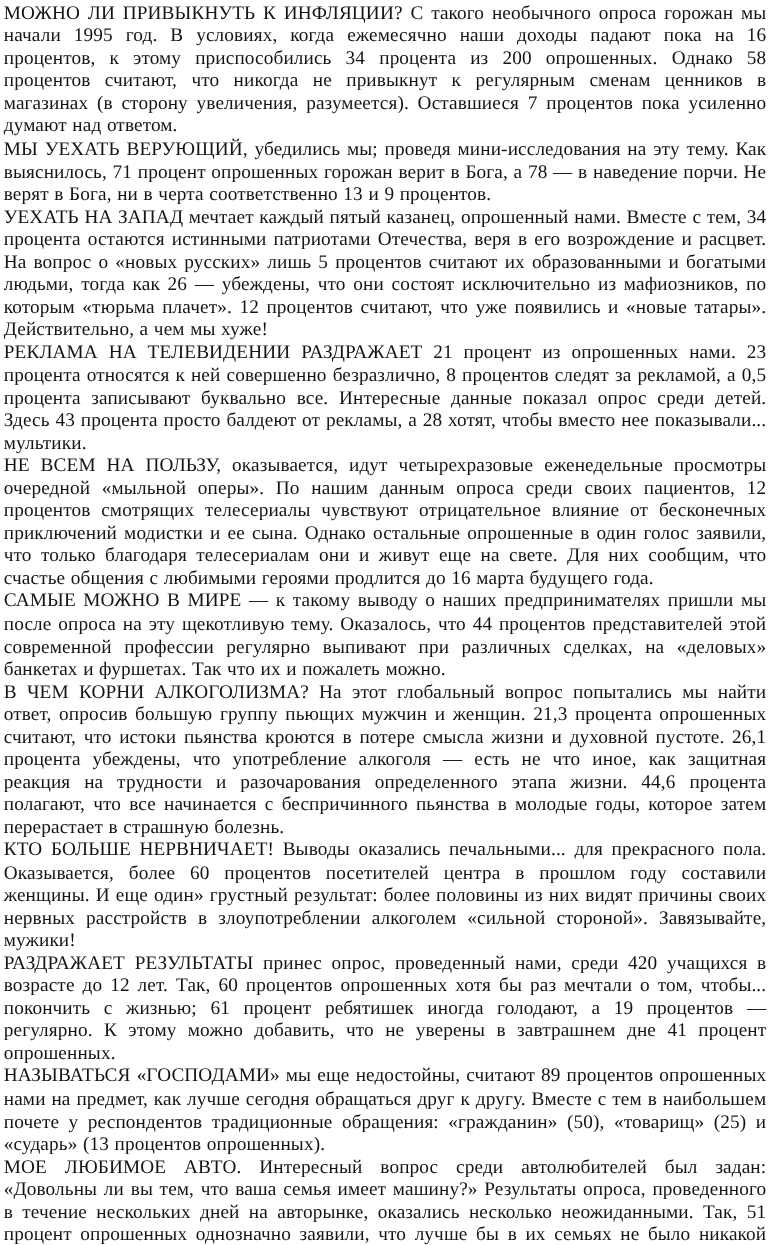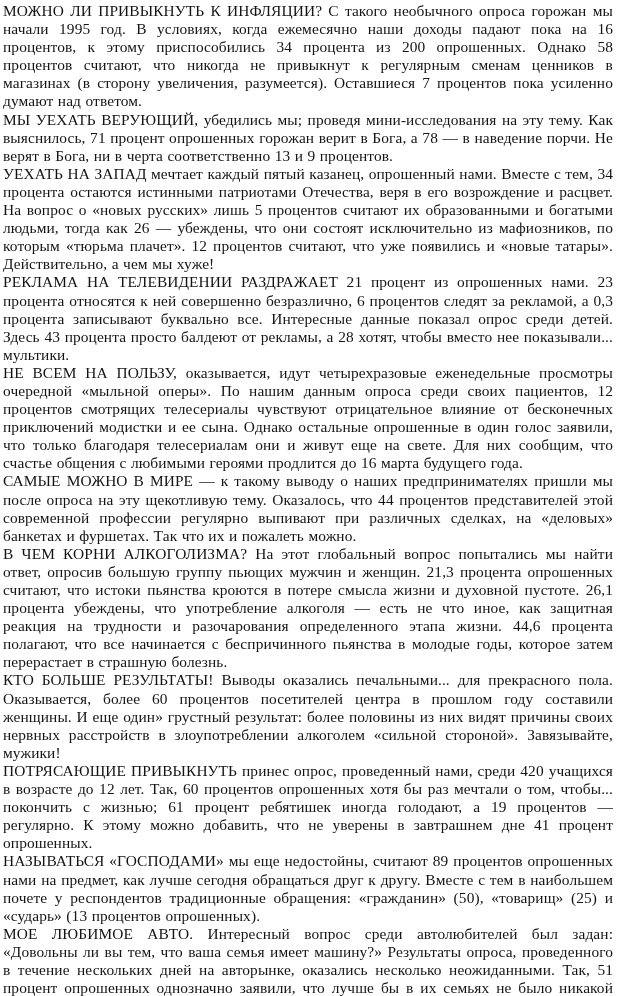--- a/index.html
+++ b/index.html
@@ -34,22 +34,22 @@
   }
 </style>
 </head>
 <body>
 
 <div class="page">
   <div>
       <p class="para"><span class="lead">МОЖНО ЛИ ПРИВЫКНУТЬ К ИНФЛЯЦИИ? </span><span>С такого необычного опроса горожан мы начали 1995 год. В условиях, когда ежемесячно наши доходы падают пока на 16 процентов, к этому приспособились 34 процента из 200 опрошенных. Однако 58 процентов считают, что никогда не привыкнут к регулярным сменам ценников в магазинах (в сторону увеличения, разумеется). Оставшиеся 7 процентов пока усиленно думают над ответом.</span></p>
       <p class="para"><span class="lead">МЫ УЕХАТЬ ВЕРУЮЩИЙ, </span><span>убедились мы; проведя мини-исследования на эту тему. Как выяснилось, 71 процент опрошенных горожан верит в Бога, а 78 — в наведение порчи. Не верят в Бога, ни в черта соответственно 13 и 9 процентов.</span></p>
       <p class="para"><span class="lead">УЕХАТЬ НА ЗАПАД </span><span>мечтает каждый пятый казанец, опрошенный нами. Вместе с тем, 34 процента остаются истинными патриотами Отечества, веря в его возрождение и расцвет. На вопрос о «новых русских» лишь 5 процентов считают их образованными и богатыми людьми, тогда как 26 — убеждены, что они состоят исключительно из мафиозников, по которым «тюрьма плачет». 12 процентов считают, что уже появились и «новые татары». Действительно, а чем мы хуже!</span></p>
-      <p class="para"><span class="lead">РЕКЛАМА НА ТЕЛЕВИДЕНИИ РАЗДРАЖАЕТ </span><span>21 процент из опрошенных нами. 23 процента относятся к ней совершенно безразлично, 6 процентов следят за рекламой, а 0,3 процента записывают буквально все. Интересные данные показал опрос среди детей. Здесь 43 процента просто балдеют от рекламы, а 28 хотят, чтобы вместо нее показывали... мультики.</span></p>
+      <p class="para"><span class="lead">РЕКЛАМА НА ТЕЛЕВИДЕНИИ РАЗДРАЖАЕТ </span><span>21 процент из опрошенных нами. 23 процента относятся к ней совершенно безразлично, 8 процентов следят за рекламой, а 0,5 процента записывают буквально все. Интересные данные показал опрос среди детей. Здесь 43 процента просто балдеют от рекламы, а 28 хотят, чтобы вместо нее показывали... мультики.</span></p>
       <p class="para"><span class="lead">НЕ ВСЕМ НА ПОЛЬЗУ, </span><span>оказывается, идут четырехразовые еженедельные просмотры очередной «мыльной оперы». По нашим данным опроса среди своих пациентов, 12 процентов смотрящих телесериалы чувствуют отрицательное влияние от бесконечных приключений модистки и ее сына. Однако остальные опрошенные в один голос заявили, что только благодаря телесериалам они и живут еще на свете. Для них сообщим, что счастье общения с любимыми героями продлится до 16 марта будущего года.</span></p>
       <p class="para"><span class="lead">САМЫЕ МОЖНО В МИРЕ </span><span>— к такому выводу о наших предпринимателях пришли мы после опроса на эту щекотливую тему. Оказалось, что 44 процентов представителей этой современной профессии регулярно выпивают при различных сделках, на «деловых» банкетах и фуршетах. Так что их и пожалеть можно.</span></p>
       <p class="para"><span class="lead">В ЧЕМ КОРНИ АЛКОГОЛИЗМА? </span><span>На этот глобальный вопрос попытались мы найти ответ, опросив большую группу пьющих мужчин и женщин. 21,3 процента опрошенных считают, что истоки пьянства кроются в потере смысла жизни и духовной пустоте. 26,1 процента убеждены, что употребление алкоголя — есть не что иное, как защитная реакция на трудности и разочарования определенного этапа жизни. 44,6 процента полагают, что все начинается с беспричинного пьянства в молодые годы, которое затем перерастает в страшную болезнь.</span></p>
-      <p class="para"><span class="lead">КТО БОЛЬШЕ РЕЗУЛЬТАТЫ! </span><span>Выводы оказались печальными... для прекрасного пола. Оказывается, более 60 процентов посетителей центра в прошлом году составили женщины. И еще один» грустный результат: более половины из них видят причины своих нервных расстройств в злоупотреблении алкоголем «сильной стороной». Завязывайте, мужики!</span></p>
-      <p class="para"><span class="lead">ПОТРЯСАЮЩИЕ ПРИВЫКНУТЬ </span><span>принес опрос, проведенный нами, среди 420 учащихся в возрасте до 12 лет. Так, 60 процентов опрошенных хотя бы раз мечтали о том, чтобы... покончить с жизнью; 61 процент ребятишек иногда голодают, а 19 процентов — регулярно. К этому можно добавить, что не уверены в завтрашнем дне 41 процент опрошенных.</span></p>
+      <p class="para"><span class="lead">КТО БОЛЬШЕ НЕРВНИЧАЕТ! </span><span>Выводы оказались печальными... для прекрасного пола. Оказывается, более 60 процентов посетителей центра в прошлом году составили женщины. И еще один» грустный результат: более половины из них видят причины своих нервных расстройств в злоупотреблении алкоголем «сильной стороной». Завязывайте, мужики!</span></p>
+      <p class="para"><span class="lead">РАЗДРАЖАЕТ РЕЗУЛЬТАТЫ </span><span>принес опрос, проведенный нами, среди 420 учащихся в возрасте до 12 лет. Так, 60 процентов опрошенных хотя бы раз мечтали о том, чтобы... покончить с жизнью; 61 процент ребятишек иногда голодают, а 19 процентов — регулярно. К этому можно добавить, что не уверены в завтрашнем дне 41 процент опрошенных.</span></p>
       <p class="para"><span class="lead">НАЗЫВАТЬСЯ «ГОСПОДАМИ» </span><span>мы еще недостойны, считают 89 процентов опрошенных нами на предмет, как лучше сегодня обращаться друг к другу. Вместе с тем в наибольшем почете у респондентов традиционные обращения: «гражданин» (50), «товарищ» (25) и «сударь» (13 процентов опрошенных).</span></p>
       <p class="para"><span class="lead">МОЕ ЛЮБИМОЕ АВТО. </span><span>Интересный вопрос среди автолюбителей был задан: «Довольны ли вы тем, что ваша семья имеет машину?» Результаты опроса, проведенного в течение нескольких дней на авторынке, оказались несколько неожиданными. Так, 51 процент опрошенных однозначно заявили, что лучше бы в их семьях не было никакой машины. Мотив: удорожание бензина и запчастей, спад жизненного уровня.</span></p>
     </div>
 </div>
 
 </body></html>

